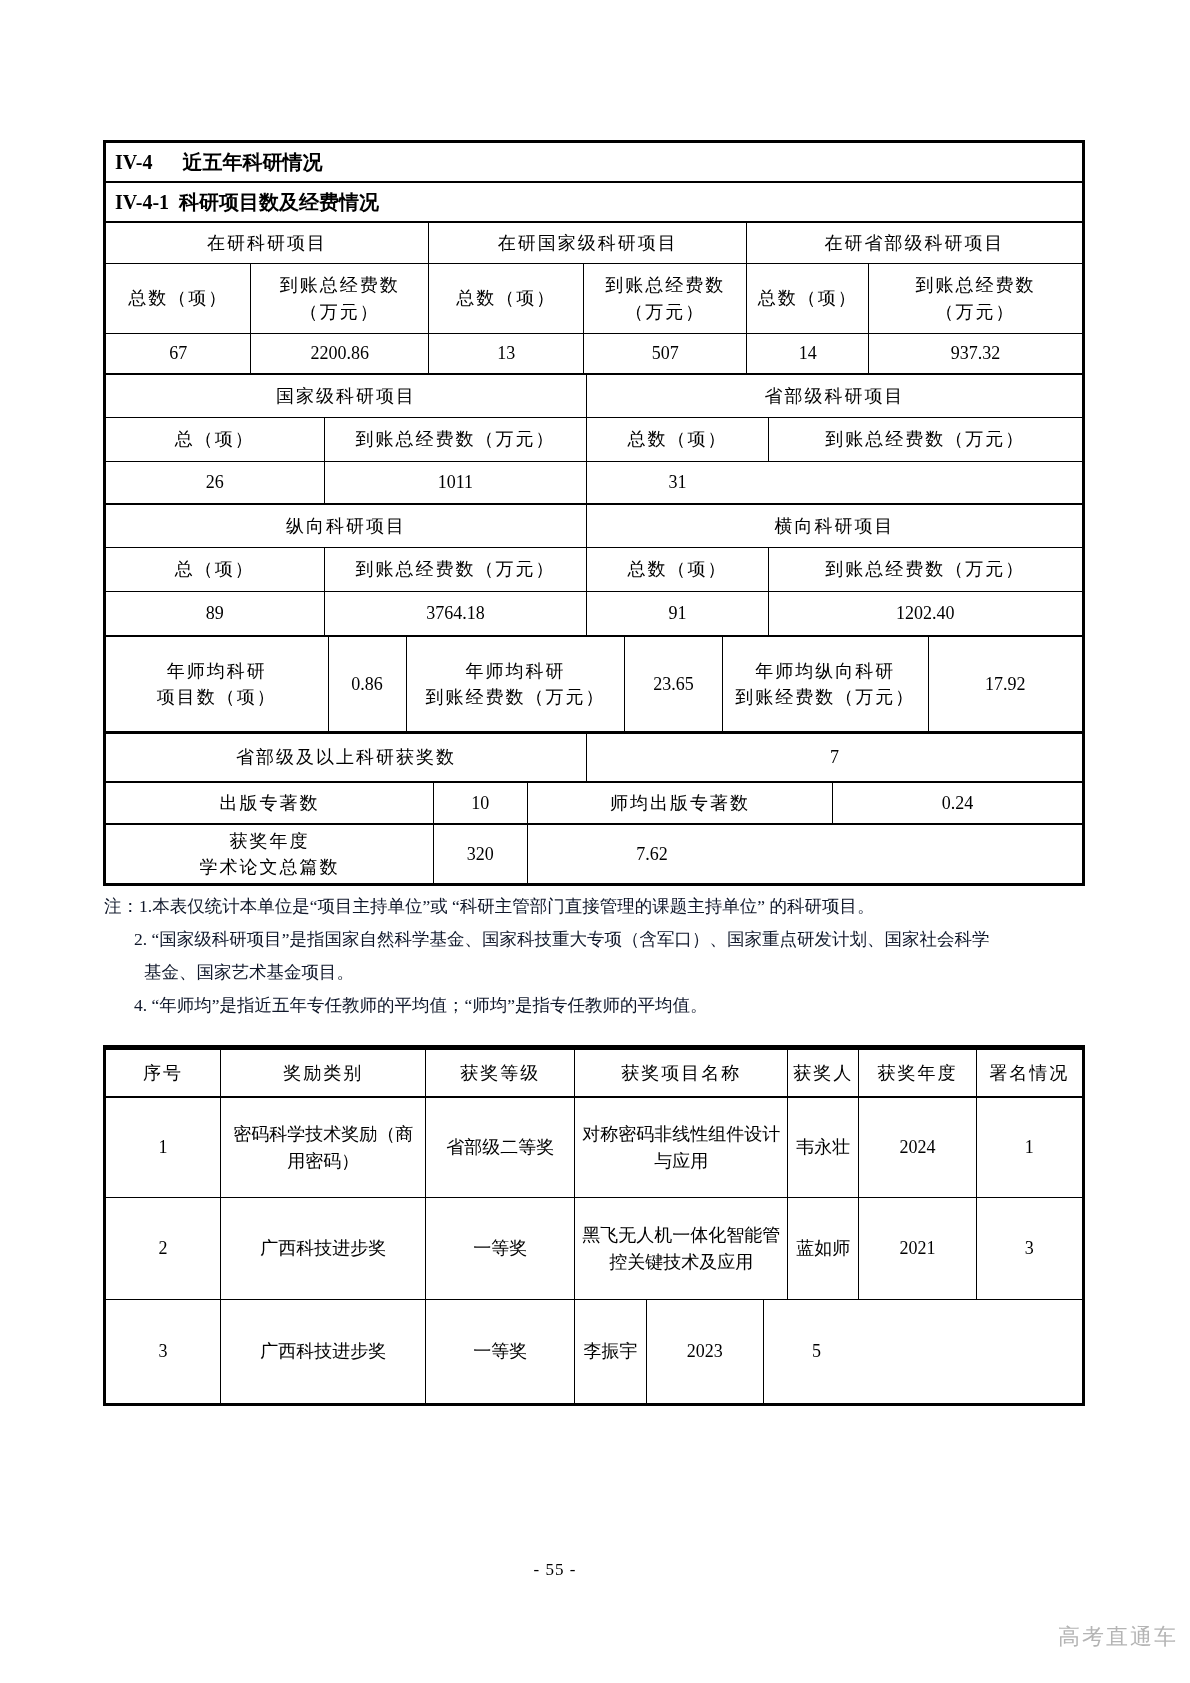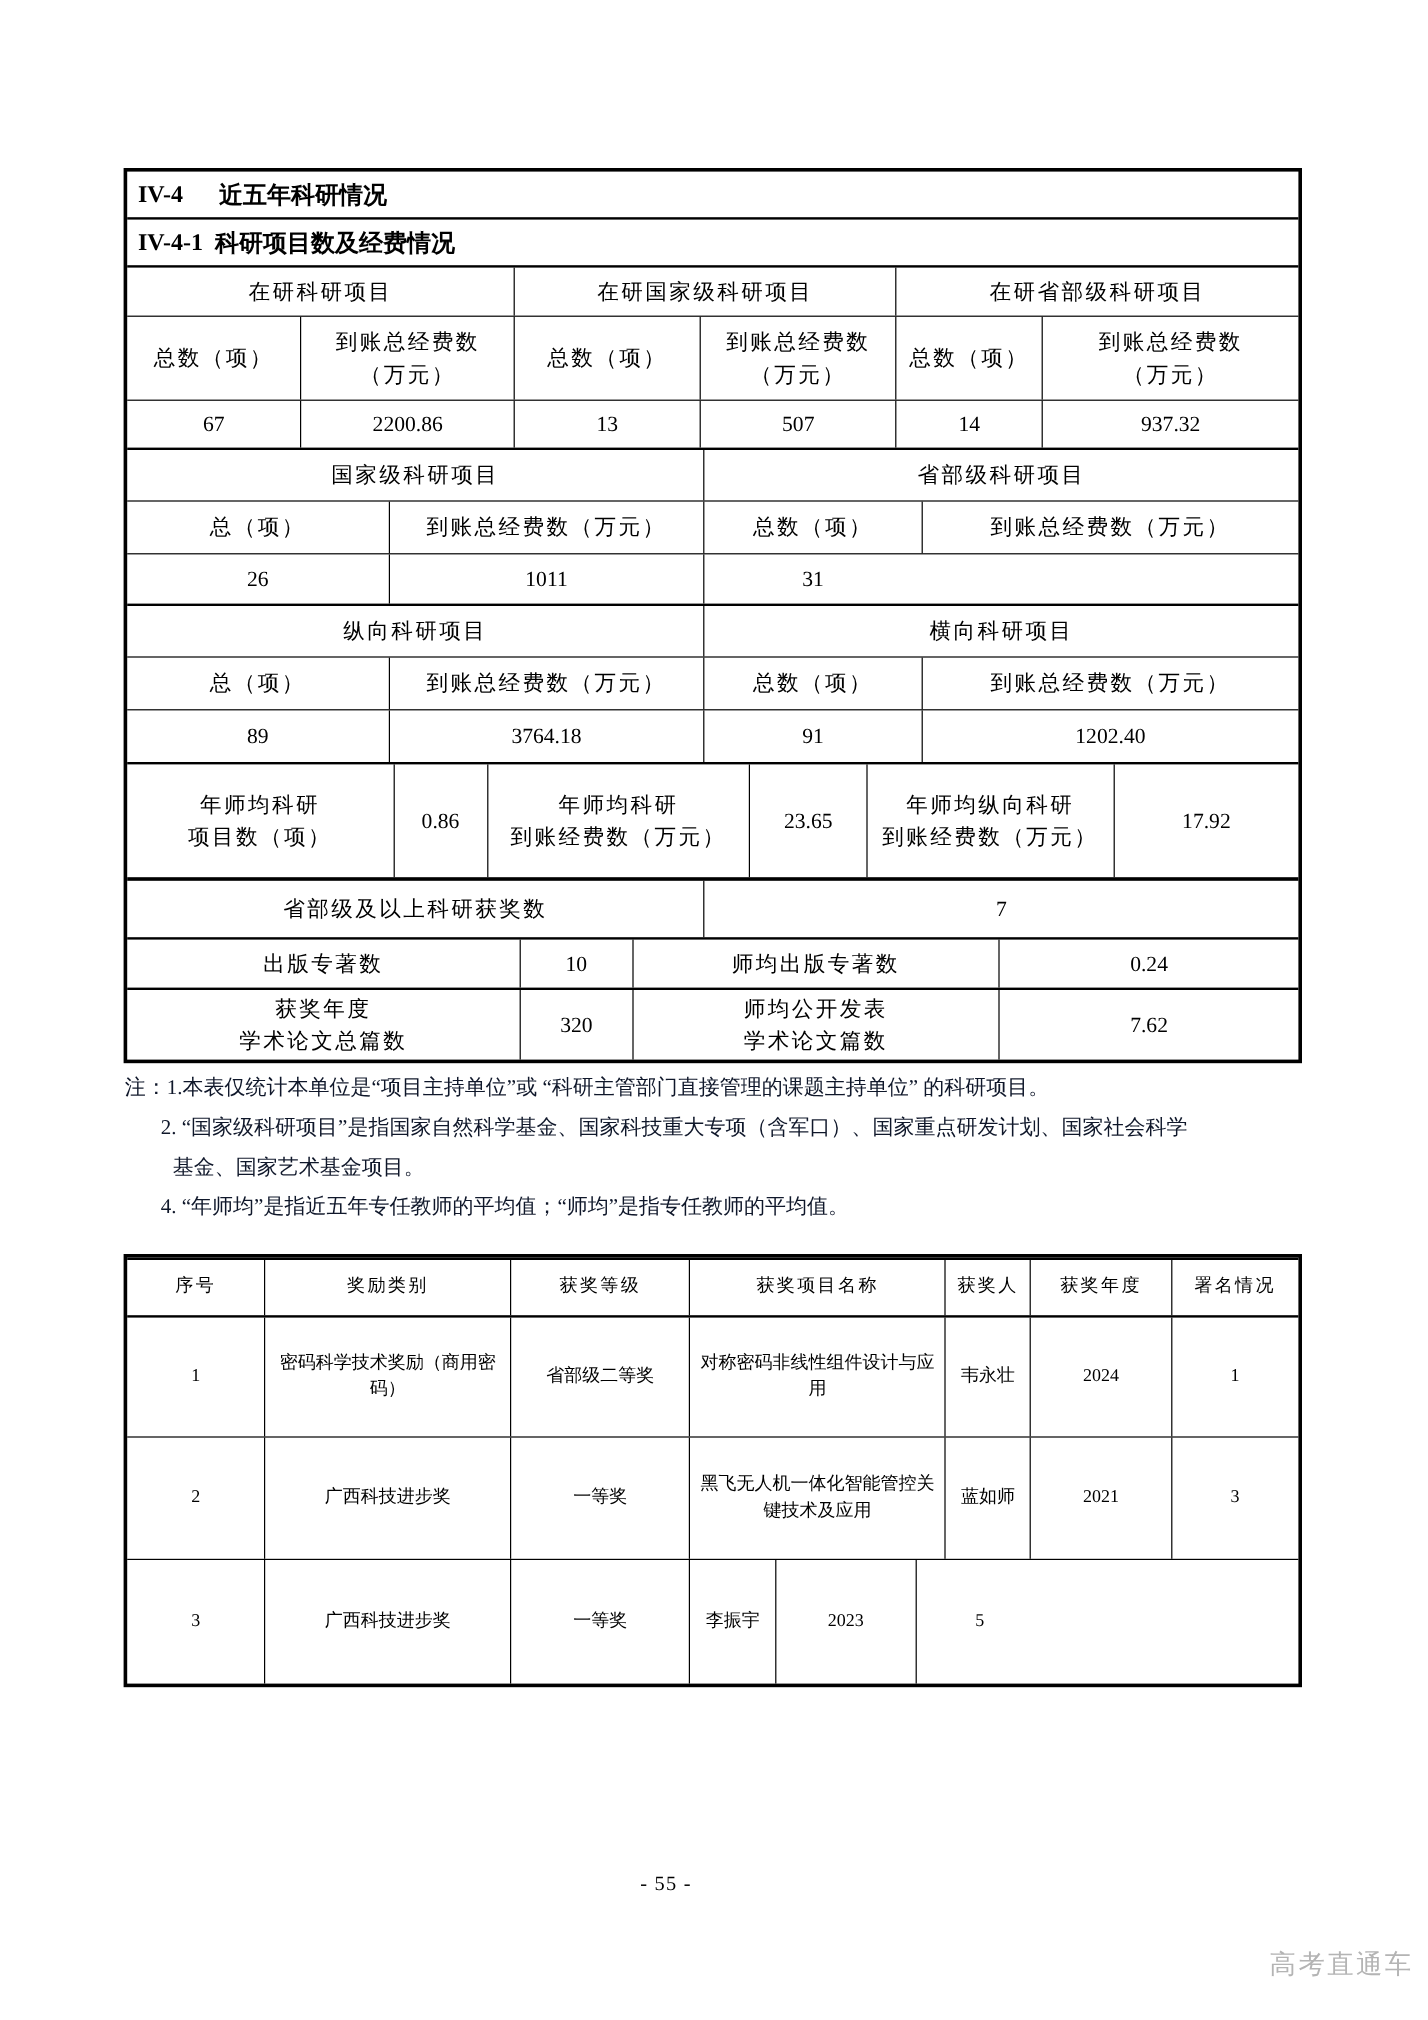--- a/index.html
+++ b/index.html
@@ -43,21 +43,21 @@
   .h101 { height: 101px; } .h102 { height: 102px; } .h104 { height: 104px; }
 
   .notes {
     position: absolute; left: 104px; top: 890px; width: 1000px;
     font-size: 17.5px; line-height: 33px; color: #0f172a;
   }
   .notes .ln { white-space: nowrap; }
   .ind1 { padding-left: 30px; }
   .ind2 { padding-left: 40px; }
 
-  .t2 .c { font-size: 15px; }
+  .t2 .c { font-size: 18px; }
 
   .pageno {
     position: absolute; left: 0; top: 1560px; width: 1110px;
     text-align: center; font-size: 17px; letter-spacing: 1px;
   }
   .watermark {
     position: absolute; right: 12px; top: 1622px;
     font-size: 22px; color: #b4b4b4; letter-spacing: 2px;
     font-family: "Liberation Sans", "DejaVu Sans", sans-serif;
   }
@@ -174,24 +174,20 @@
       <div class="c hd" style="width:31.3%">师均出版专著数</div>
       <div class="c" style="width:25.6%">0.24</div>
     </div>
 
     <div class="row med h60">
       <div class="c nb hd" style="width:33.5%">
         <span>获奖年度</span>
         <span>学术论文总篇数</span>
       </div>
       <div class="c" style="width:9.6%">320</div>
-      <div class="c hd" style="width:31.3%">
-        <span>师均公开发表</span>
-        <span>学术论文篇数</span>
-      </div>
       <div class="c" style="width:25.6%">7.62</div>
     </div>
   </div>
 
   <div class="notes">
     <div class="ln">注：1.本表仅统计本单位是“项目主持单位”或 “科研主管部门直接管理的课题主持单位” 的科研项目。</div>
     <div class="ln ind1">2. “国家级科研项目”是指国家自然科学基金、国家科技重大专项（含军口）、国家重点研发计划、国家社会科学</div>
     <div class="ln ind2">基金、国家艺术基金项目。</div>
     <div class="ln ind1">4. “年师均”是指近五年专任教师的平均值；“师均”是指专任教师的平均值。</div>
   </div>

